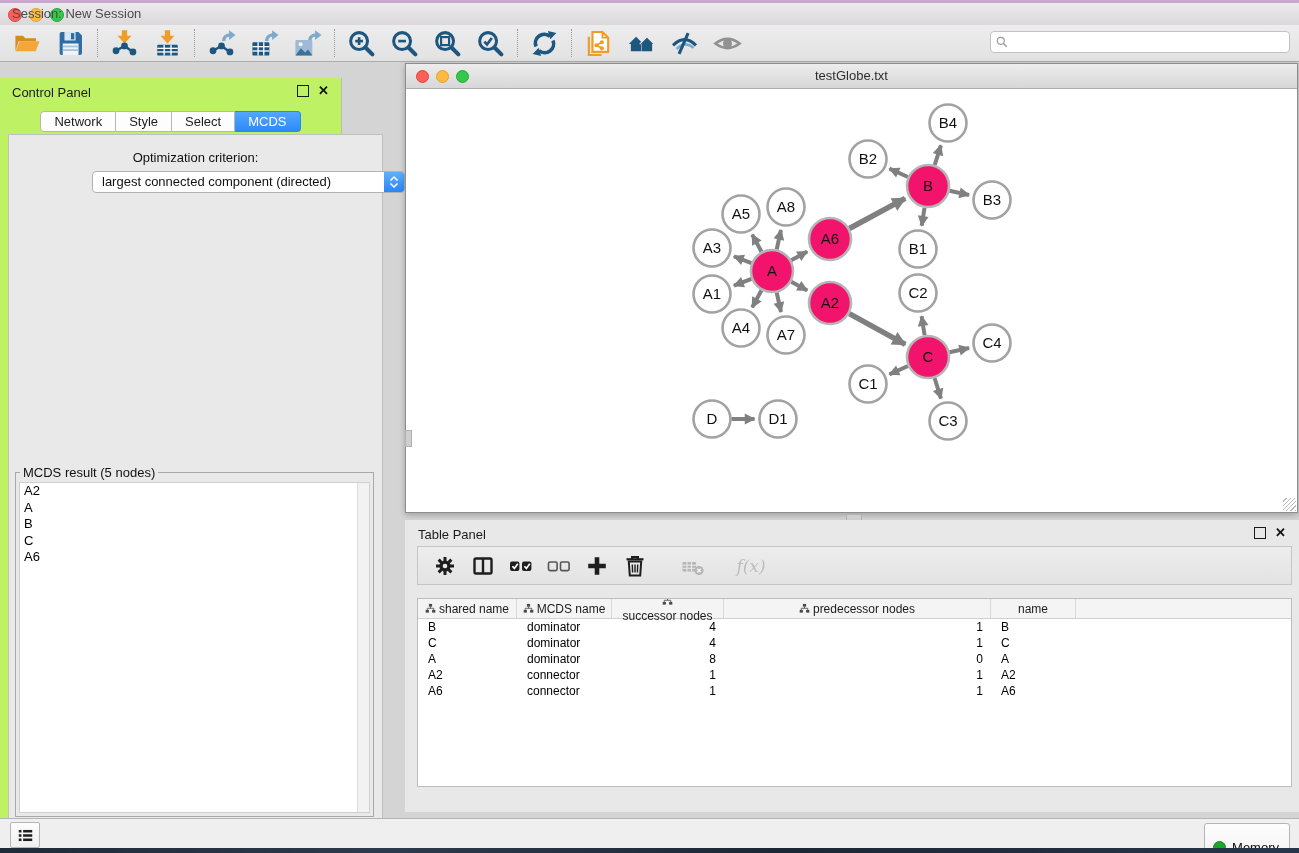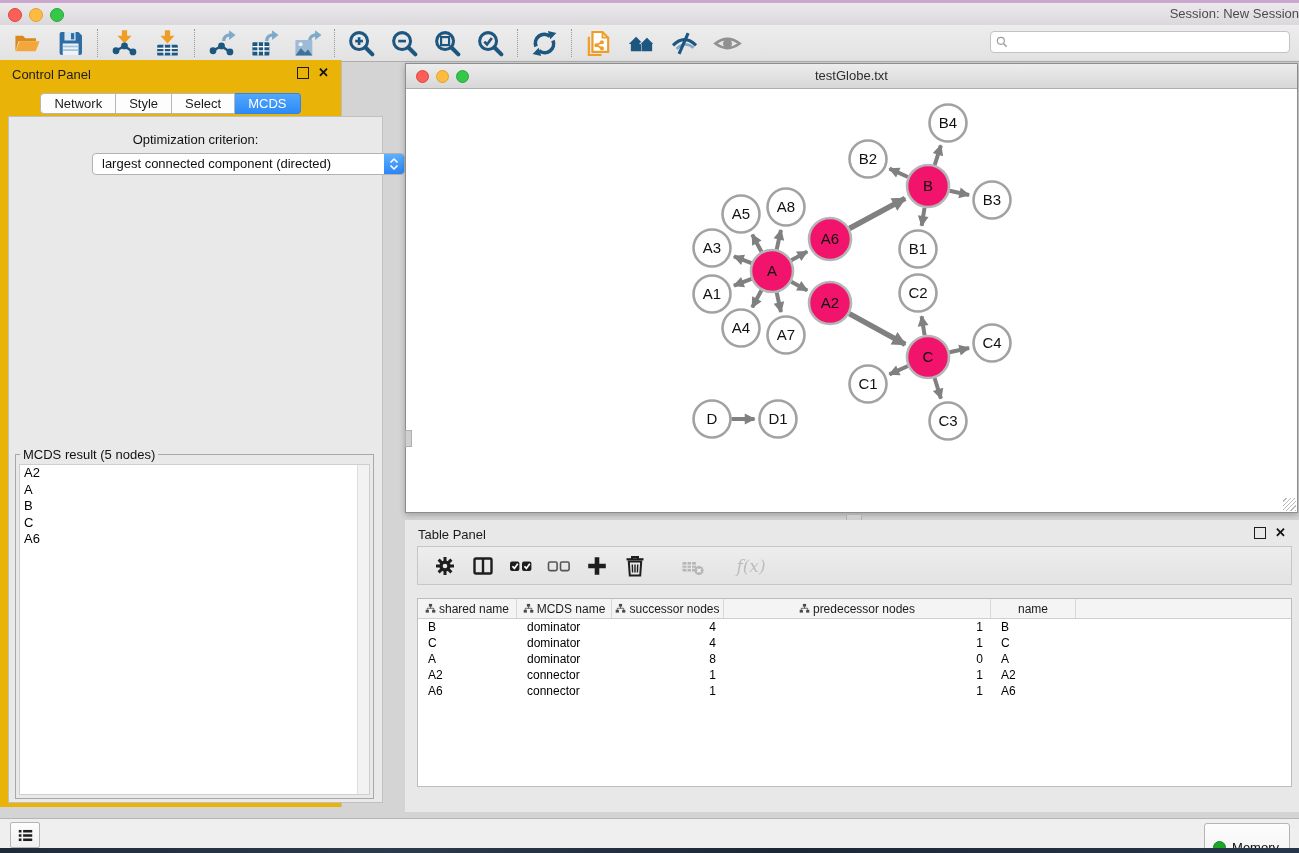--- a/index.html
+++ b/index.html
@@ -8,34 +8,34 @@
        -webkit-font-smoothing:antialiased;}
   
   .top-strip{position:absolute;left:0;top:0;width:100%;height:3px;background:#cba6cd;}
   .titlebar{position:absolute;left:0;top:3px;width:100%;height:22px;
             background:linear-gradient(#eceaec,#dbd8db);border-bottom:1px solid #b2afb2;}
   .tlights{position:absolute;left:8px;top:5px;display:flex;gap:7px;}
   .tl{width:12px;height:12px;border-radius:50%;}
   .tl.r{background:#fc5f57;border:1px solid #e0443e;}
   .tl.y{background:#fdbc40;border:1px solid #dfa133;}
   .tl.g{background:#34c74a;border:1px solid #27a839;}
-  .win-title{position:absolute;left:0;right:0;top:0;height:16px;line-height:22px;
-             text-align:right;font-size:13px;color:#4c4c4c;}
+  .win-title{position:absolute;left:12px;right:0;top:0;height:16px;line-height:22px;
+             text-align:left;font-size:13px;color:#4c4c4c;}
   
   .toolbar{position:absolute;left:0;top:25px;width:100%;height:37px;
            background:linear-gradient(#ededed,#e2e2e2);border-bottom:1px solid #adadad;
            display:flex;align-items:center;padding-left:6px;box-sizing:border-box;}
   .tbtn{width:43px;height:33px;display:flex;align-items:center;justify-content:center;cursor:default;}
   .tsep{width:0;height:28px;border-left:1px dotted #9a9a9a;margin:0 5px;}
   .searchbox{position:absolute;right:9px;top:6px;width:294px;height:20px;background:#fff;
              border:1px solid #c2c2c2;border-radius:4px;display:flex;align-items:center;padding-left:4px;}
   .searchbox input{border:none;outline:none;flex:1;font-size:12px;font-family:"Liberation Sans",sans-serif;background:transparent;}
   
-  .control-panel{position:absolute;left:0;top:60px;width:342px;height:747px;
-                 background:#eab308;border-right:1px solid #bcbcbc;box-sizing:border-box;}
+  .control-panel{position:absolute;left:0;top:78px;width:342px;height:747px;
+                 background:#bef264;border-right:1px solid #bcbcbc;box-sizing:border-box;}
   .panel-title{position:absolute;left:12px;top:7px;font-size:13px;color:#1c1c1c;}
   .panel-ctrls{position:absolute;top:7px;display:flex;gap:9px;align-items:center;}
   .float-sq{width:10px;height:10px;border:1.6px solid #1b1b1b;display:inline-block;}
   .close-x{font-size:13px;font-weight:bold;color:#111;line-height:10px;}
   .cp-tabs{position:absolute;left:0;right:0;top:33px;display:flex;justify-content:center;}
   .tab{height:19px;line-height:19px;padding:0 13px;font-size:13px;background:#fdfdfd;
        border:1px solid #b6b6b6;border-left-width:0;color:#1b1b1b;cursor:default;}
   .tab:first-child{border-left-width:1px;border-radius:4px 0 0 4px;}
   .tab:last-child{border-radius:0 4px 4px 0;}
   .tab.sel{background:linear-gradient(#53a6fd,#2d8bf8);color:#fff;border-color:#2d86ec;}
@@ -524,21 +524,21 @@
             <span>
               <svg width="11" height="11" viewBox="0 0 24 24">
                 <rect x="8.5" y="2" width="7" height="6" fill="#4a4a4a"></rect>
    <rect x="1.5" y="15" width="7" height="6" fill="#4a4a4a"></rect>
                 <rect x="15.5" y="15" width="7" height="6" fill="#4a4a4a"></rect>
    <path d="M12 8 V11.5 M5 15 V11.5 H19 V15" fill="none" stroke="#4a4a4a" stroke-width="1.8"></path>
               </svg>
             </span>
             <span>MCDS name</span>
           </div>
-          <div class="th" style="width: 112px;">
+          <div class="th" style="width: 112px; flex-direction: column;">
             <span>
               <svg width="11" height="11" viewBox="0 0 24 24">
                 <rect x="8.5" y="2" width="7" height="6" fill="#4a4a4a"></rect>
    <rect x="1.5" y="15" width="7" height="6" fill="#4a4a4a"></rect>
                 <rect x="15.5" y="15" width="7" height="6" fill="#4a4a4a"></rect>
    <path d="M12 8 V11.5 M5 15 V11.5 H19 V15" fill="none" stroke="#4a4a4a" stroke-width="1.8"></path>
               </svg>
             </span>
             <span>successor nodes</span>
           </div>

